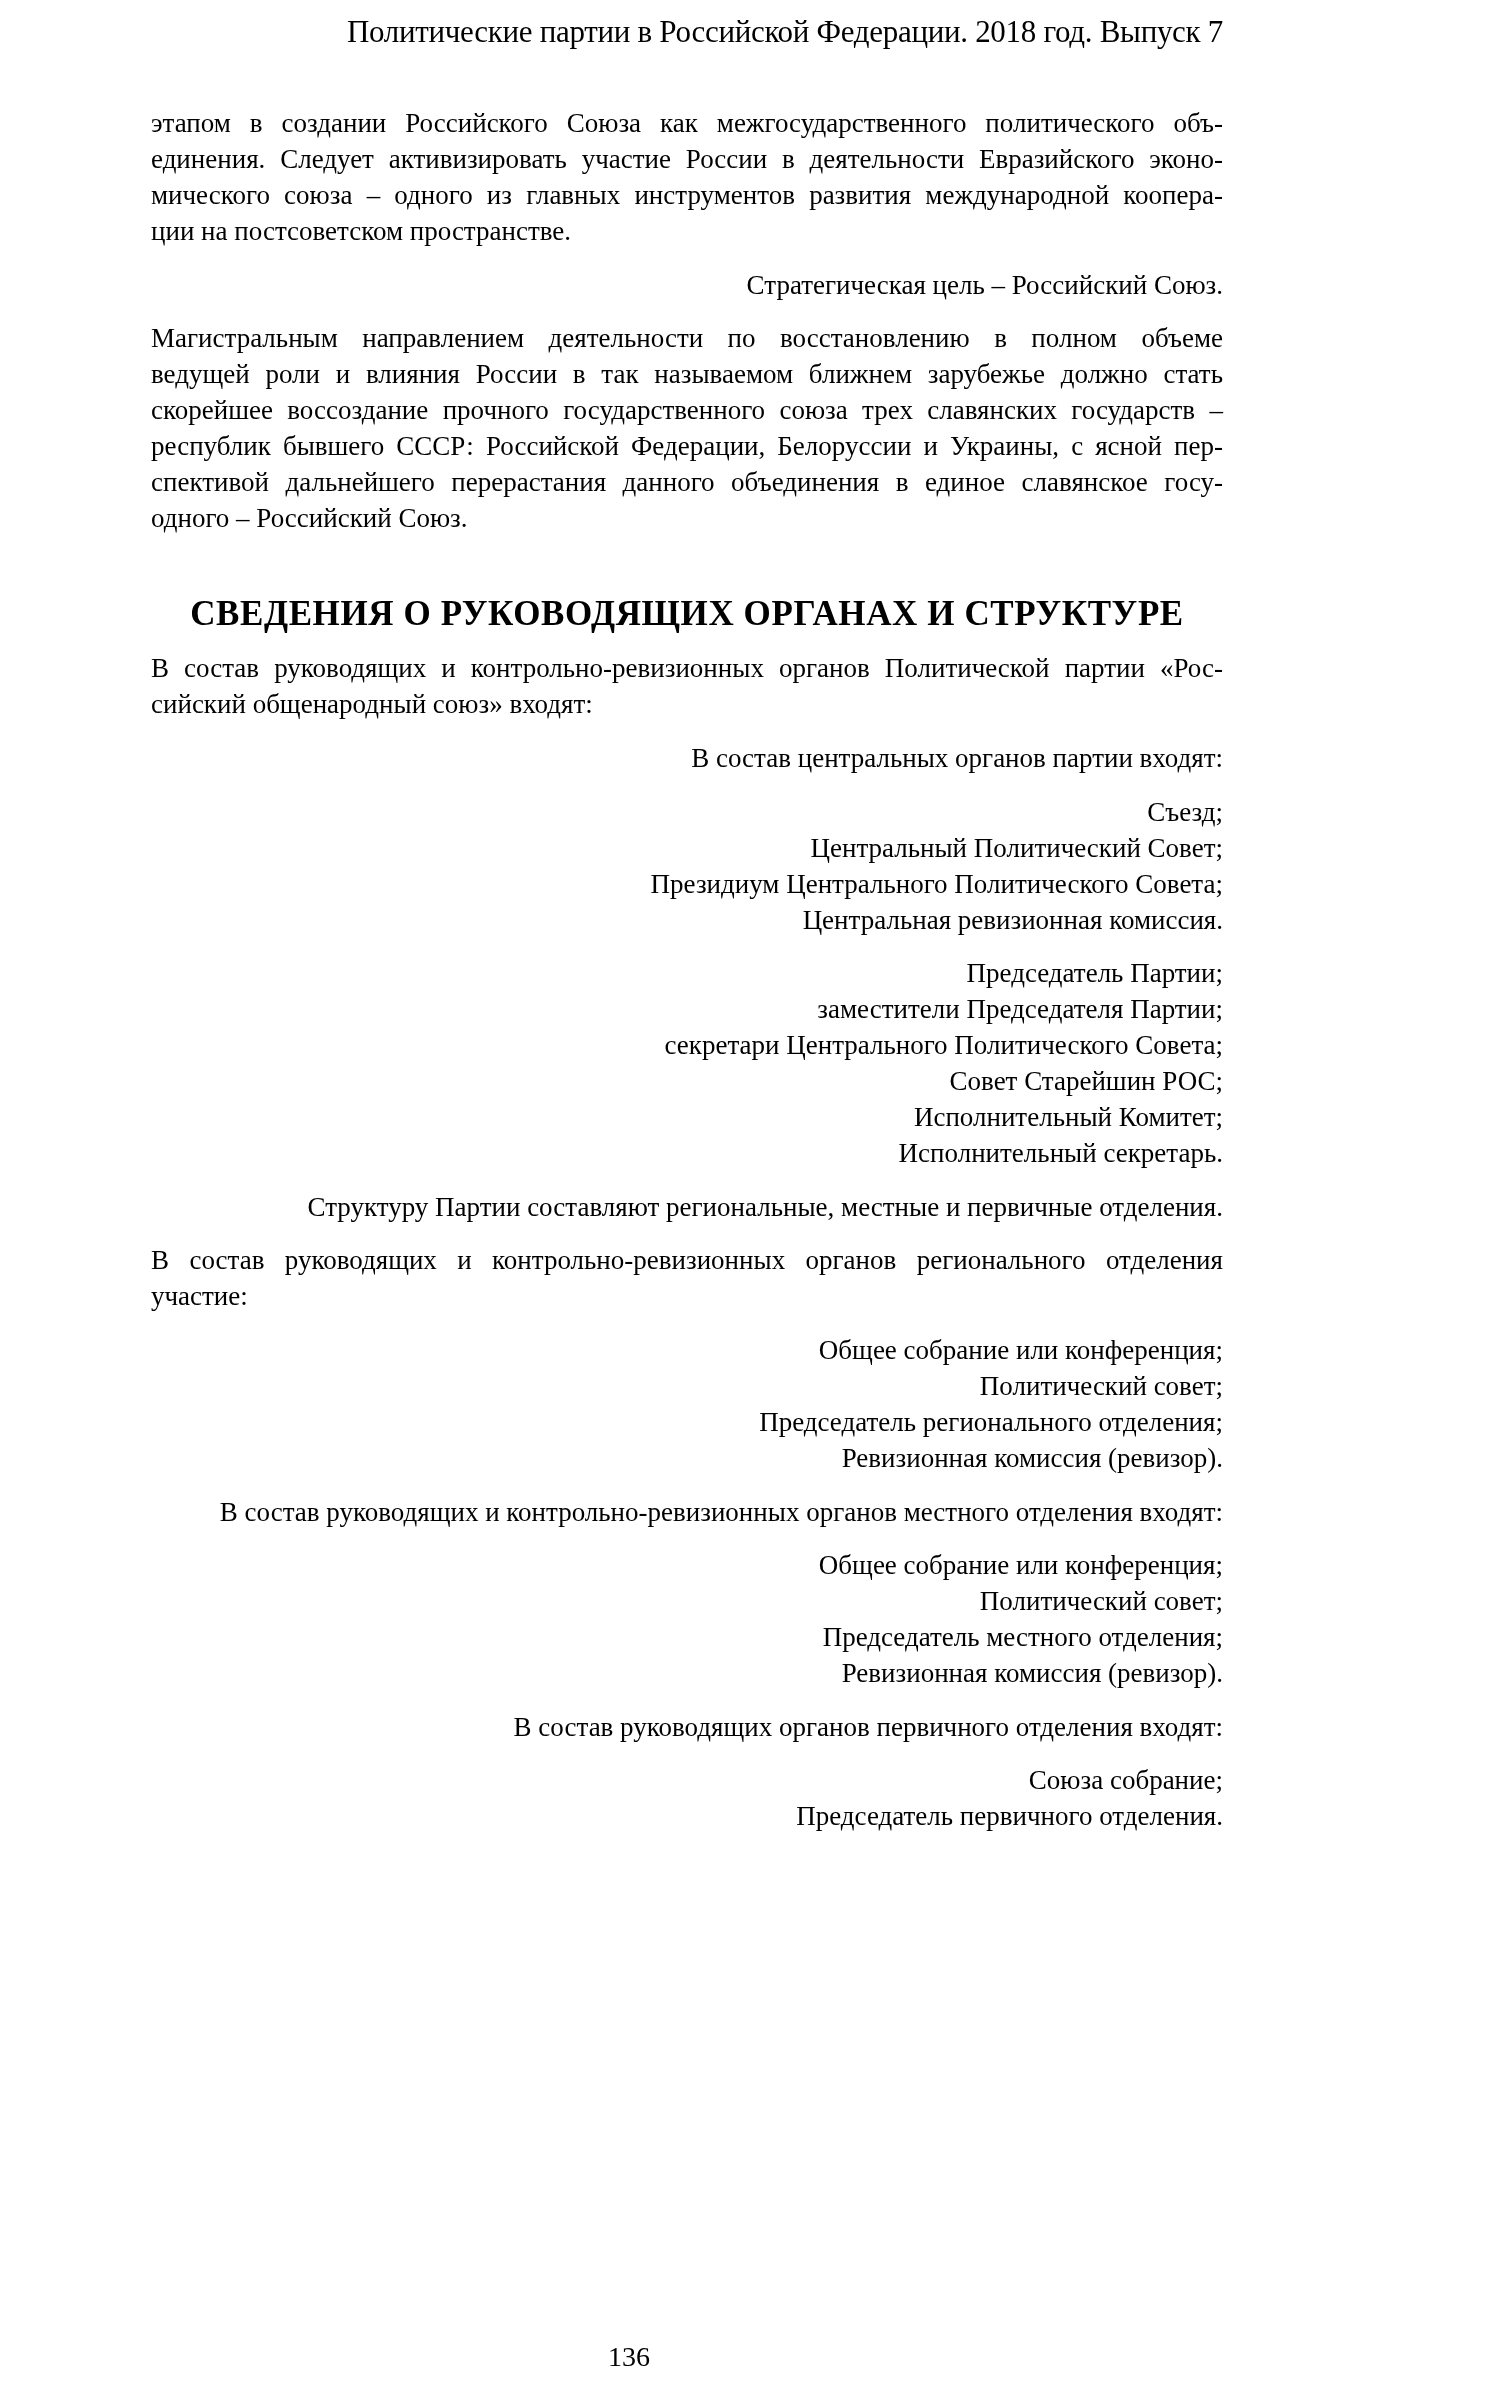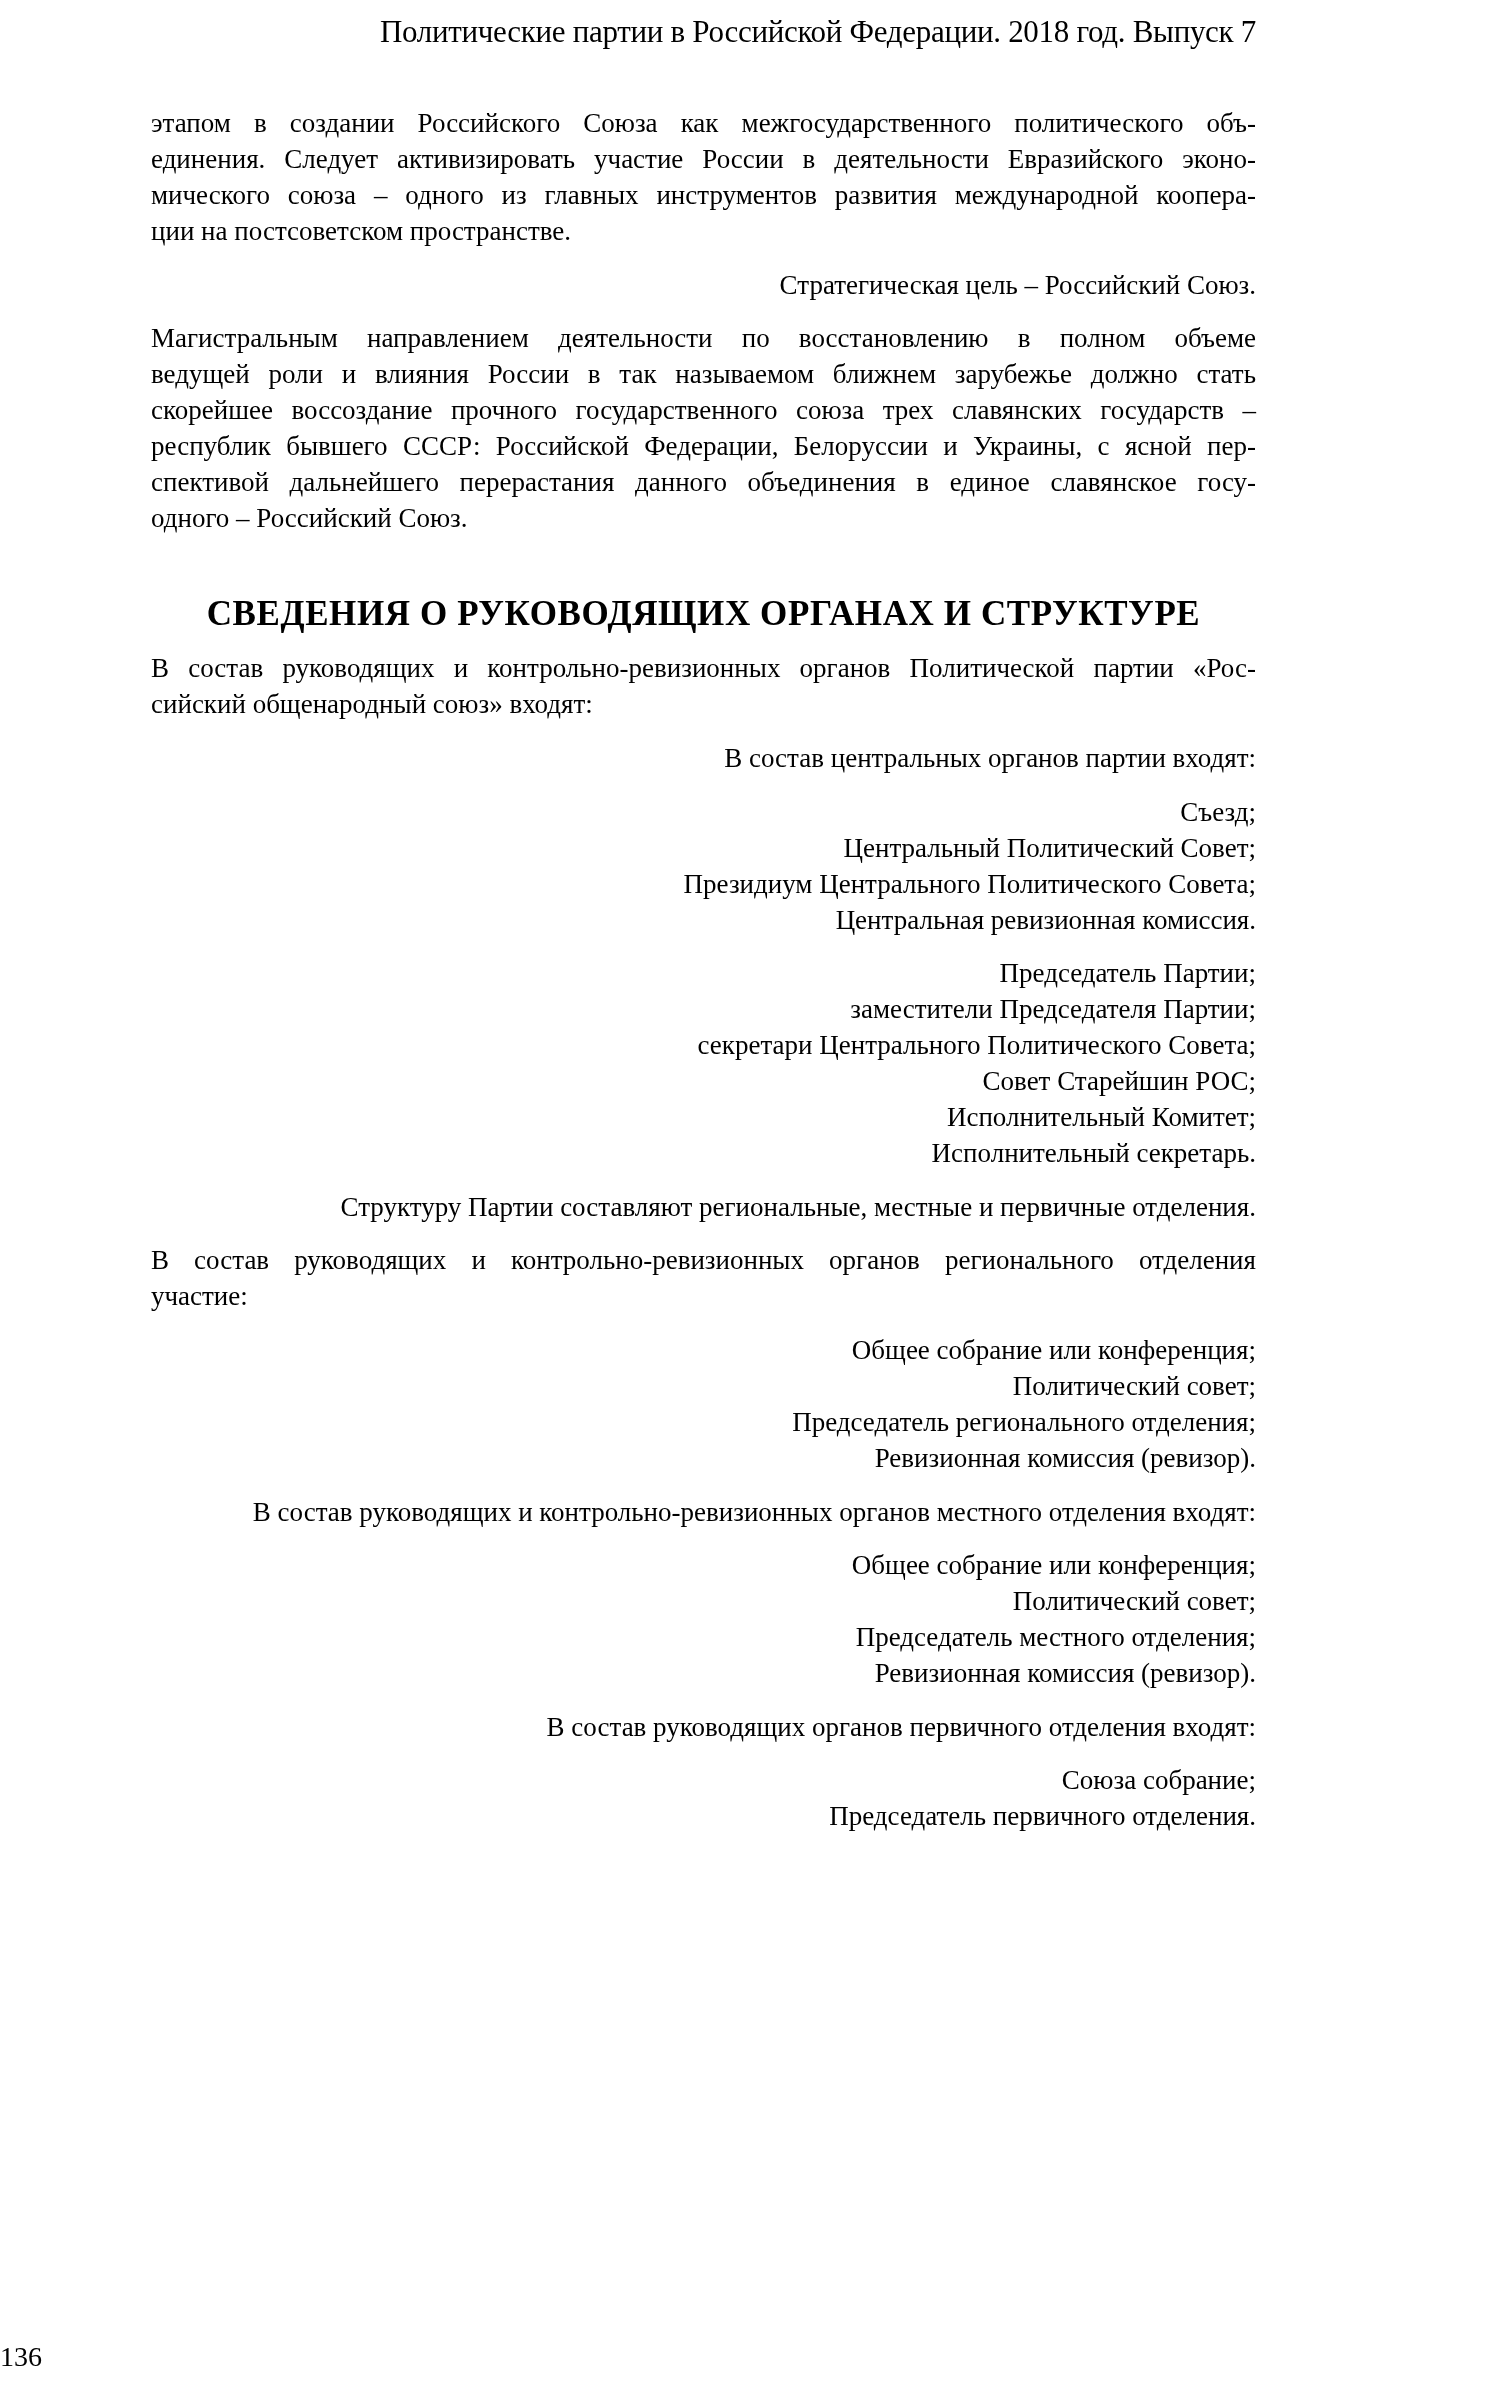--- a/index.html
+++ b/index.html
@@ -8,21 +8,20 @@
     background: #ffffff;
   }
   .page {
     position: relative;
     width: 1258px;
     height: 2401px;
     background: #ffffff;
     color: #000000;
     font-family: "Liberation Serif", "DejaVu Serif", serif;
     overflow: hidden;
-    padding-left: 33px;
   }
   .content {
     position: absolute;
     left: 151px;
     right: 35px;
     top: 0;
   }
   .running-header {
     margin-top: 14px;
     text-align: right;
@@ -58,20 +57,21 @@
     text-align-last: left;
   }
   .list .line, .paragraph .line {
     text-align: right;
   }
   .page-number {
     position: absolute;
     left: 0;
     width: 100%;
     top: 2339px;
+    text-align: center;
     font-size: 28px;
     line-height: 36px;
   }
 </style>
 </head>
 <body>
 
 <div class="page">
   <div class="content">
     <div class="running-header">Политические партии в Российской Федерации. 2018 год. Выпуск 7</div>

